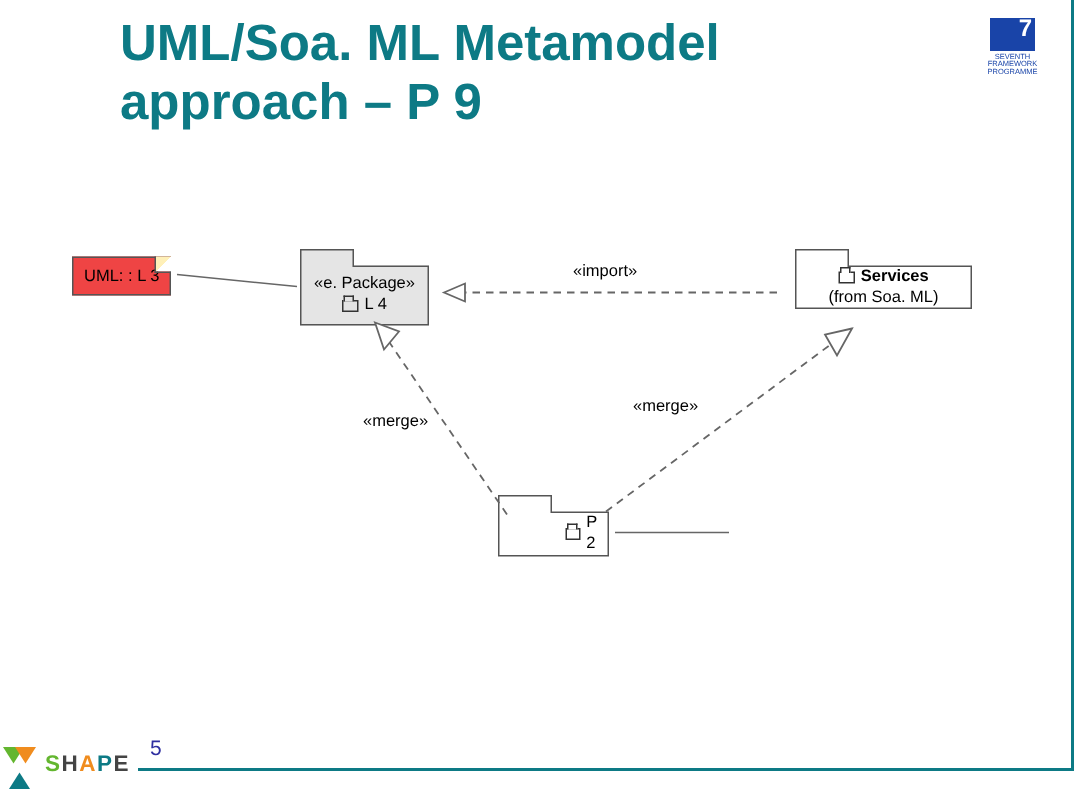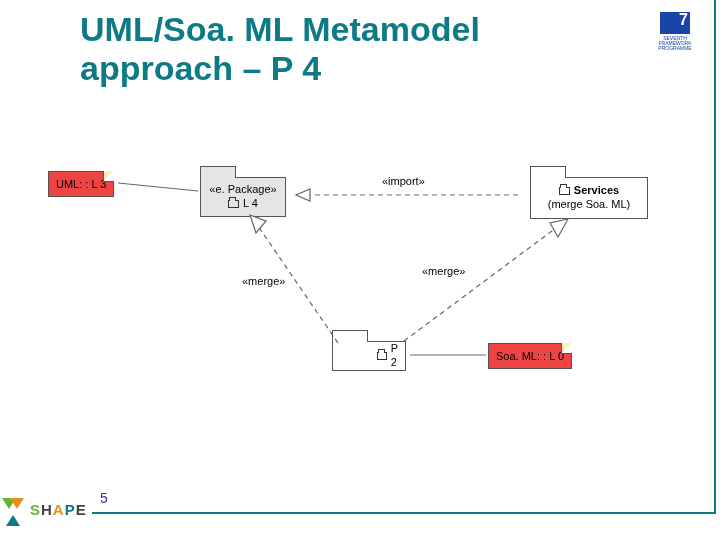--- a/index.html
+++ b/index.html
@@ -155,21 +155,21 @@
   .shape-mark .b { left: 8px; border-top-color: #f08c1e; }
   .shape-mark .c { left: 4px; top: 6px; border-bottom-color: #0d7a85; }
   .shape-word {
     font-size: 15px; font-weight: bold; letter-spacing: 1px;
   }
   .shape-word .s1{color:#63b62f}.shape-word .s2{color:#444}.shape-word .s3{color:#f08c1e}.shape-word .s4{color:#0d7a85}.shape-word .s5{color:#444}
 </style>
 </head>
 <body>
 
-<div class="title">UML/Soa. ML Metamodel approach – P 4</div>
+<div class="title">UML/Soa. ML Metamodel approach – P 9</div>
 
 <div class="fp7">
   <div class="fp7-flag"></div>
   <div class="fp7-text">SEVENTH FRAMEWORK</div>
   <div class="fp7-text">PROGRAMME</div>
 </div>
 
 <div class="side-rule"></div>
 
 <div class="diagram">
@@ -184,47 +184,44 @@
       <div>«e. Package»</div>
       <div class="row">
         <span class="folder-icon" style="background:#e3e3e3"></span>
         <span>L 4</span>
       </div>
     </div>
   </div>
 
   <div class="rel-label" style="left:362px; top:30px;">«import»</div>
 
-  <div class="pkg pkg-white" style="left:510px; top:32px; width:118px; height:42px;">
+  <div class="pkg pkg-white" style="left:510px; top:32px; width:118px; height:29px;">
     <div class="tab"></div>
     <div class="body">
       <div class="row">
         <span class="folder-icon" style="background:#fff"></span>
         <b>Services</b>
       </div>
-      <div>(merge Soa. ML)</div>
+      <div>(from Soa. ML)</div>
     </div>
   </div>
 
   <div class="rel-label" style="left:222px; top:130px;">«merge»</div>
   <div class="rel-label" style="left:402px; top:120px;">«merge»</div>
 
   <div class="pkg pkg-white" style="left:312px; top:196px; width:74px; height:30px;padding-left:44px;">
     <div class="tab"></div>
     <div class="body">
       <div class="row">
         <span class="folder-icon" style="background:#fff"></span>
         <span>P 2</span>
       </div>
     </div>
   </div>
 
-  <div class="note" style="left:468px; top:198px;">
-    <span>Soa. ML: : L 0</span>
-  </div>
 
   <svg class="arrows" viewBox="0 0 680 270">
     
     <line class="anchor" x1="98" y1="38" x2="178" y2="46"></line>
      Services (dashed, open arrow at L3 side pointing left? actually import: L3 imports Services, arrow from L3 to Services with open head at Services). In image arrowhead near L3 pointing left toward L3? We'll draw arrowhead at L3 side pointing left. --&gt;
     <line class="dash" x1="286" y1="50" x2="498" y2="50"></line>
     <polygon class="head" points="276,50 290,44 290,56"></polygon>
     
     <line class="dash" x1="318" y1="198" x2="236" y2="78"></line>
     <polygon class="head" points="230,70 246,76 236,88"></polygon>

